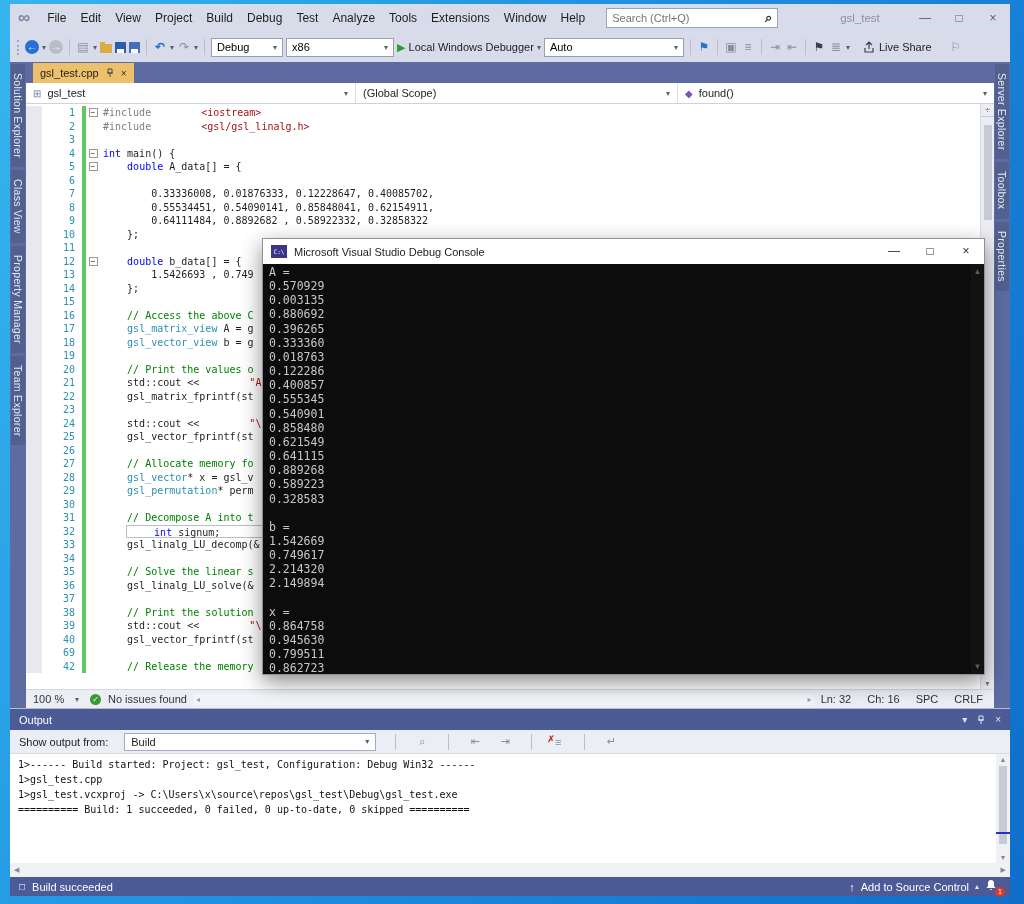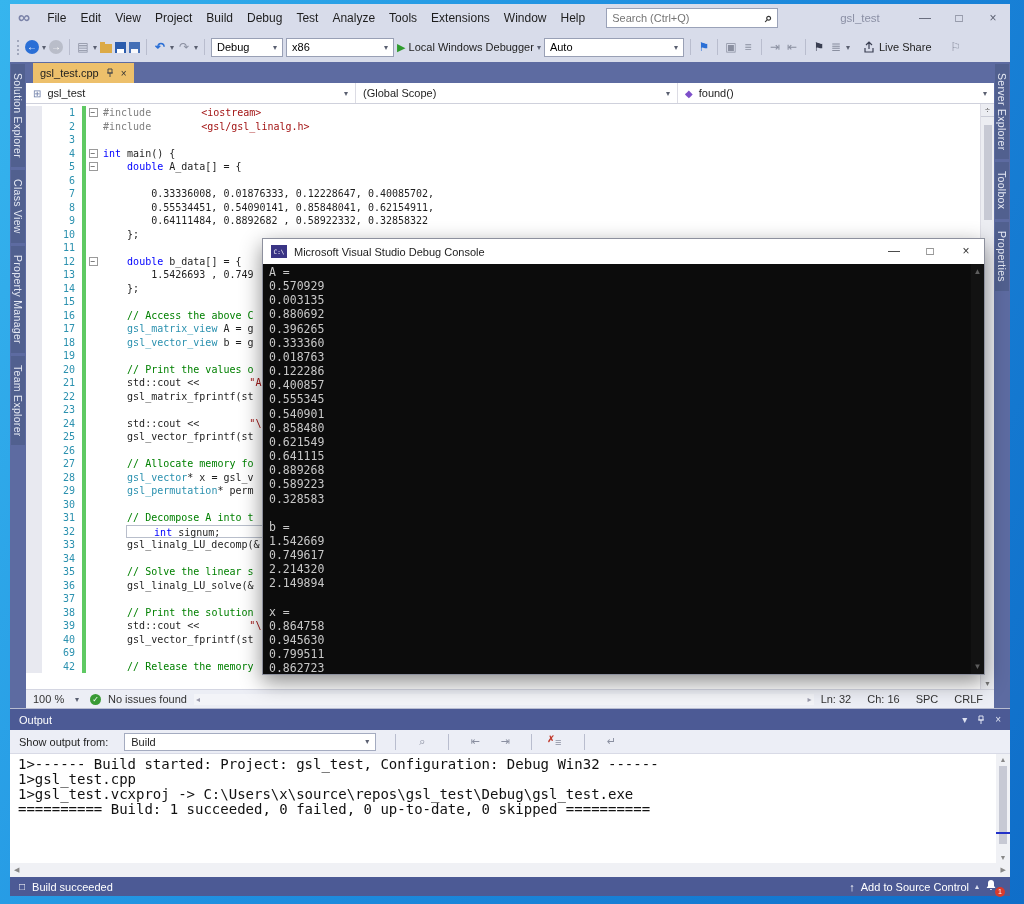--- a/index.html
+++ b/index.html
@@ -79,21 +79,21 @@
   .output-panel { height:169px; display:flex; flex-direction:column; border-top:1px solid #b8bcd0; }
   .out-header { height:21px; background:#4c5a95; color:#fff; font-size:11px; display:flex; align-items:center; padding:0 9px; }
   .out-hicons { margin-left:auto; display:flex; gap:10px; align-items:center; color:#dfe3f2; font-size:10px; }
   .out-toolbar { height:24px; background:#eceef6; border-bottom:1px solid #d8dae6; display:flex; align-items:center; font-size:11px; color:#1e1e1e; padding:0 9px; gap:16px; }
   .out-select { width:252px; height:18px; background:#fff; border:1px solid #a4abc0; display:flex; align-items:center; padding:0 6px; }
   .out-select .caret { margin-left:auto; }
   .oti { color:#8a8fa0; font-size:11px; min-width:14px; text-align:center; }
   .clear-ico { position:relative; color:#8a8fa0; }
   .clear-ico::after { content:"✗"; position:absolute; left:-4px; top:-2px; color:#c0392b; font-size:9px; font-weight:bold; }
   .out-body { flex:1; display:flex; min-height:0; }
-  .out-content { flex:1; background:#fff; font-family:"DejaVu Sans Mono",monospace; font-size:14px; line-height:15px; padding:3px 8px; color:#111; white-space:pre; overflow:hidden; }
+  .out-content { flex:1; background:#fff; font-family:"DejaVu Sans Mono",monospace; font-size:10px; line-height:15px; padding:3px 8px; color:#111; white-space:pre; overflow:hidden; }
   .out-vscroll { width:14px; background:#f0f1f5; position:relative; display:flex; flex-direction:column; align-items:center; color:#888; font-size:7px; padding:2px 0; }
   .ov-thumb { width:8px; height:78px; background:#c7c9d4; margin-top:3px; }
   .ov-marker { position:absolute; left:0; right:0; top:78px; height:2px; background:#2231c8; }
   .ov-down { margin-top:auto; }
   .out-hscroll { height:14px; background:#f0f1f5; display:flex; align-items:center; justify-content:space-between; color:#888; font-size:7px; padding:0 4px; }
 
   
   .statusbar { height:19px; background:#4c5a95; color:#fff; display:flex; align-items:center; font-size:11px; padding:0 9px; gap:7px; }
   .sb-right { margin-left:auto; display:flex; align-items:center; gap:6px; }
   .bell-wrap { position:relative; width:16px; height:16px; }

